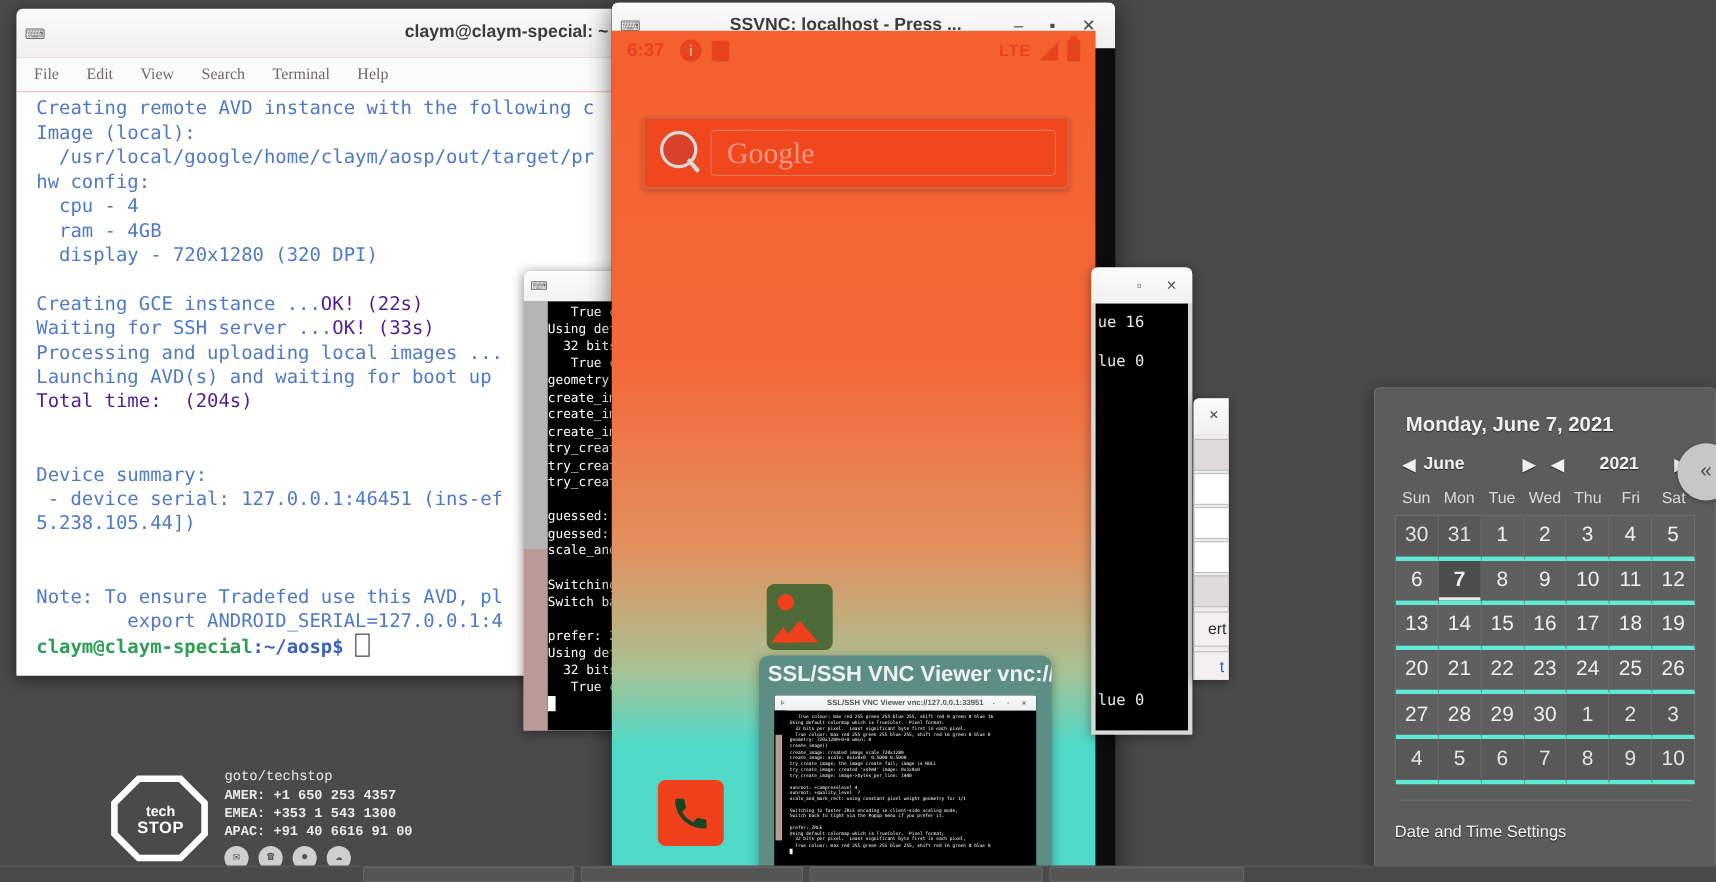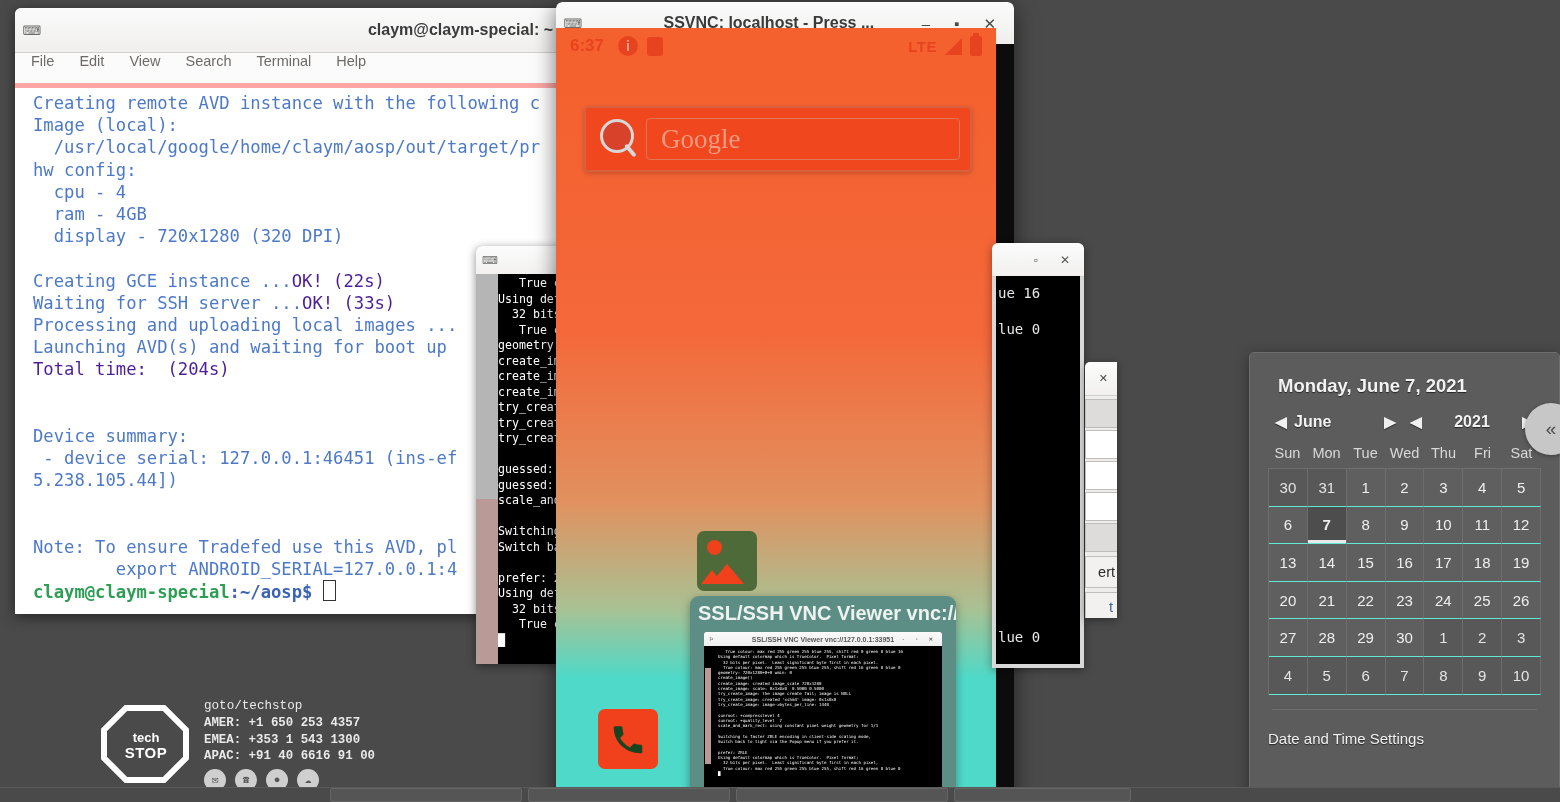--- a/index.html
+++ b/index.html
@@ -21,23 +21,23 @@
             white-space:nowrap;overflow:hidden;}
   .tb-left-ico{width:34px;text-align:center;color:#6b6b6b;font-size:13px;}
   .tb-btns{display:flex;align-items:center;gap:24px;padding:0 18px;color:#4a4a4a;font-size:15px;}
   .tb-btns span{cursor:pointer;line-height:1;}
 
   
   #terminal{left:15px;top:8px;width:546px;height:606px;background:#fff;border-radius:6px 6px 0 0;
             box-shadow:0 3px 14px rgba(0,0,0,.5);}
   #terminal .titlebar{height:44px;}
   #terminal .tb-title{text-align:right;padding-right:8px;}
-  .menubar{height:30px;background:#fbfbfb;display:flex;
+  .menubar{height:30px;background:#fbfbfb;display:flex;align-items:center;
            padding-left:16px;gap:25px;font-size:14.5px;color:#6e6a66;
-           border-bottom:5px solid #fca5a5;}
+           border-bottom:1px solid #fca5a5;font-family:Liberation Serif, serif;}
   .menubar span{cursor:default;}
   .term-body{background:#fff;height:534px;padding:4px 0 0 18px;overflow:hidden;
              font-family:"DejaVu Sans Mono", monospace;font-size:17.2px;line-height:22.2px;
              white-space:pre;}
   .t-blue{color:#4d79c7;}
   .t-green{color:#4c1d95;}
   .t-prompt-g{color:#2e9e54;font-weight:bold;}
   .t-prompt-b{color:#3a63b8;font-weight:bold;}
   .cursor-box{display:inline-block;width:11px;height:19px;border:1.6px solid #333;
               vertical-align:-3px;}
@@ -160,21 +160,21 @@
   .cal-nav{display:flex;align-items:center;font-size:16px;font-weight:bold;margin:0 0 14px 0;
            text-shadow:0 1px 1px rgba(0,0,0,.6);}
   .cal-nav .arrow{width:26px;text-align:center;font-size:15px;cursor:pointer;color:#f0f0f0;}
   .cal-nav .mon{flex:1;text-align:left;}
   .cal-nav .yr{width:86px;text-align:center;}
   .cal-dow{display:grid;grid-template-columns:repeat(7,1fr);font-size:14.5px;color:#d9d9d9;
            text-align:center;padding-bottom:7px;}
   .cal-grid{display:grid;grid-template-columns:repeat(7,1fr);
             border-top:1px solid #6d6d6d;border-left:1px solid #6d6d6d;}
   .cal-cell{height:36.6px;display:flex;align-items:center;justify-content:center;
-            font-size:15px;border-right:1px solid #6d6d6d;border-bottom:1px solid #5eead4;
+            font-size:19px;border-right:1px solid #6d6d6d;border-bottom:4px solid #5eead4;
             background:#5f5f5f;color:#efefef;cursor:pointer;}
   .cal-cell.dim{background:#585858;color:#e4e4e4;}
   .cal-cell.sel{background:#4d4d4d;font-weight:bold;box-shadow:inset 0 -3px 0 #e9e9e9;}
   .cal-sep{height:1px;background:#6e6e6e;margin:14px 4px 0 4px;}
   .cal-settings{font-size:15px;color:#f2f2f2;margin-top:20px;cursor:pointer;
                 text-shadow:0 1px 1px rgba(0,0,0,.6);}
   .cal-collapse{position:absolute;right:-18px;top:50px;width:52px;height:52px;border-radius:50%;
                 background:#c7c7c7;display:flex;align-items:center;justify-content:center;
                 color:#4a4a4a;font-size:19px;box-shadow:0 1px 4px rgba(0,0,0,.35);cursor:pointer;}
 

